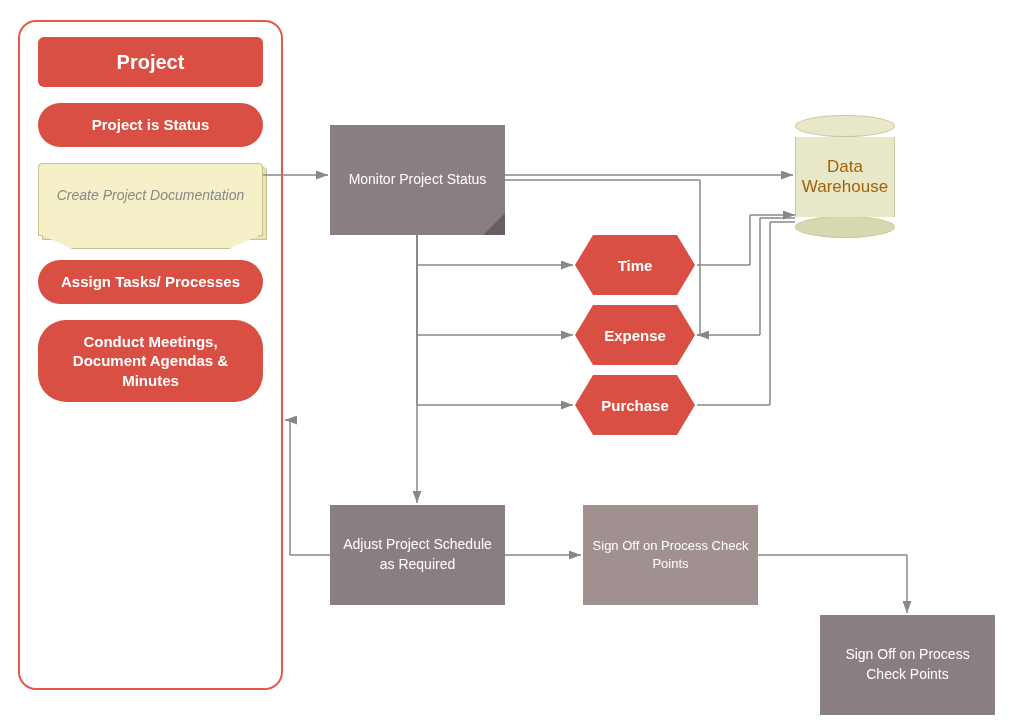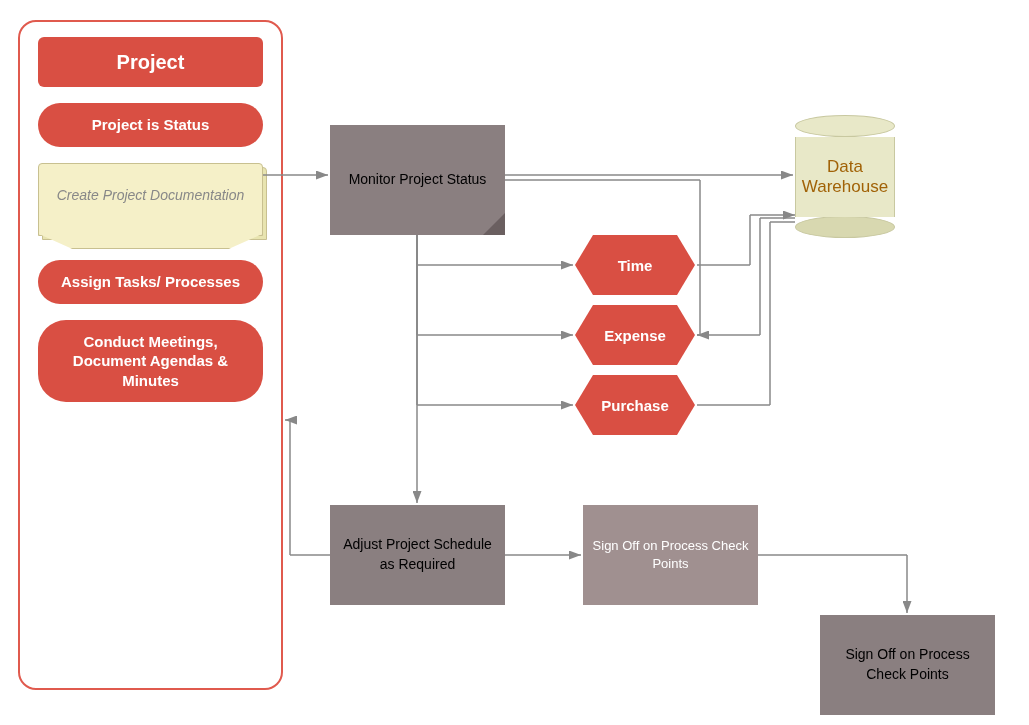--- a/index.html
+++ b/index.html
@@ -92,21 +92,21 @@
     }
     .doc-main {
       position: relative;
       z-index: 1;
     }
 
     
     .box-gray {
       position: absolute;
       background: #8a7f80;
-      color: #000000;
+      color: #ffffff;
       font-size: 14px;
       text-align: center;
       display: flex;
       align-items: center;
       justify-content: center;
       line-height: 1.4;
       padding: 8px;
     }
     .box-gray-light {
       position: absolute;

